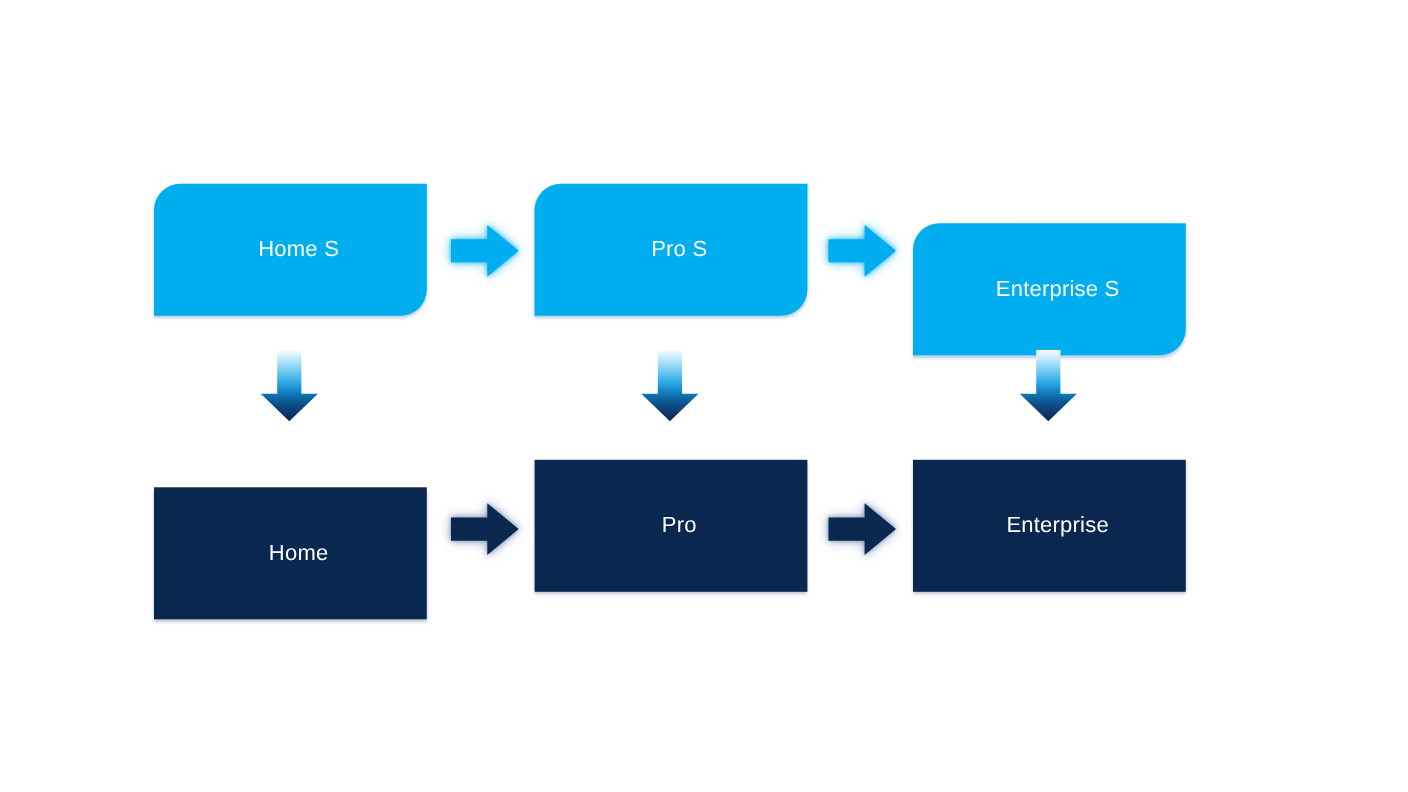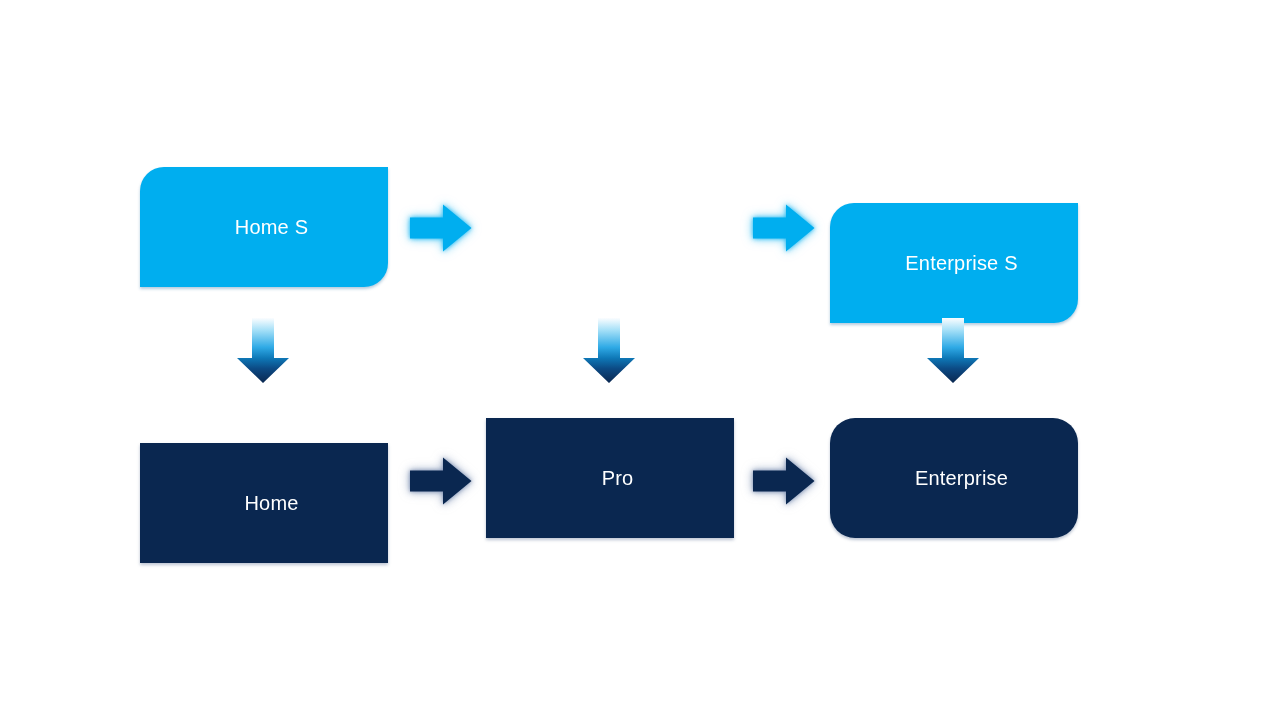--- a/index.html
+++ b/index.html
@@ -37,21 +37,21 @@
     background: var(--dark-navy, #0A2750);
     box-shadow: 0 2px 3px rgba(90, 110, 145, 0.4);
   }
   
   .pos-t1 { left: 140px; top: 167px; }
   .pos-t2 { left: 486px; top: 167px; }
   .pos-t3 { left: 830px; top: 167px; margin-top: 36px; }
   
   .pos-b1 { left: 140px; top: 418px; margin-top: 25px; }
   .pos-b2 { left: 486px; top: 418px; text-align: center; }
-  .pos-b3 { left: 830px; top: 418px; border-radius: 25px; }
+  .pos-b3 { left: 830px; top: 418px; }
 
   .arrow {
     position: absolute;
     line-height: 0;
   }
   .arrow-right { width: 62px; height: 48px; }
   .arrow-down  { width: 52px; height: 65px; }
 
   .arrow-right.light {
     color: var(--light-blue, #00AEEF);
@@ -87,20 +87,23 @@
       <stop offset="0.78" stop-color="#0C4A84"></stop>
       <stop offset="1" stop-color="#0A2750"></stop>
     </linearGradient>
   </defs>
 </svg>
 
 <div id="canvas">
 
   <div class="box light pos-t1">
     <span>Home S</span>
+  </div>
+  <div class="box light pos-t2">
+    <span>Pro S</span>
   </div>
   <div class="box light pos-t3">
     <span>Enterprise S</span>
   </div>
 
   <div class="arrow arrow-right light pos-ar-t1">
     <svg width="62" height="48" viewBox="0 0 62 48">
       <path d="M0 13.5 H33 V0.5 L61.5 24 L33 47.5 V34.5 H0 Z" fill="currentColor"></path>
     </svg>
   </div>

